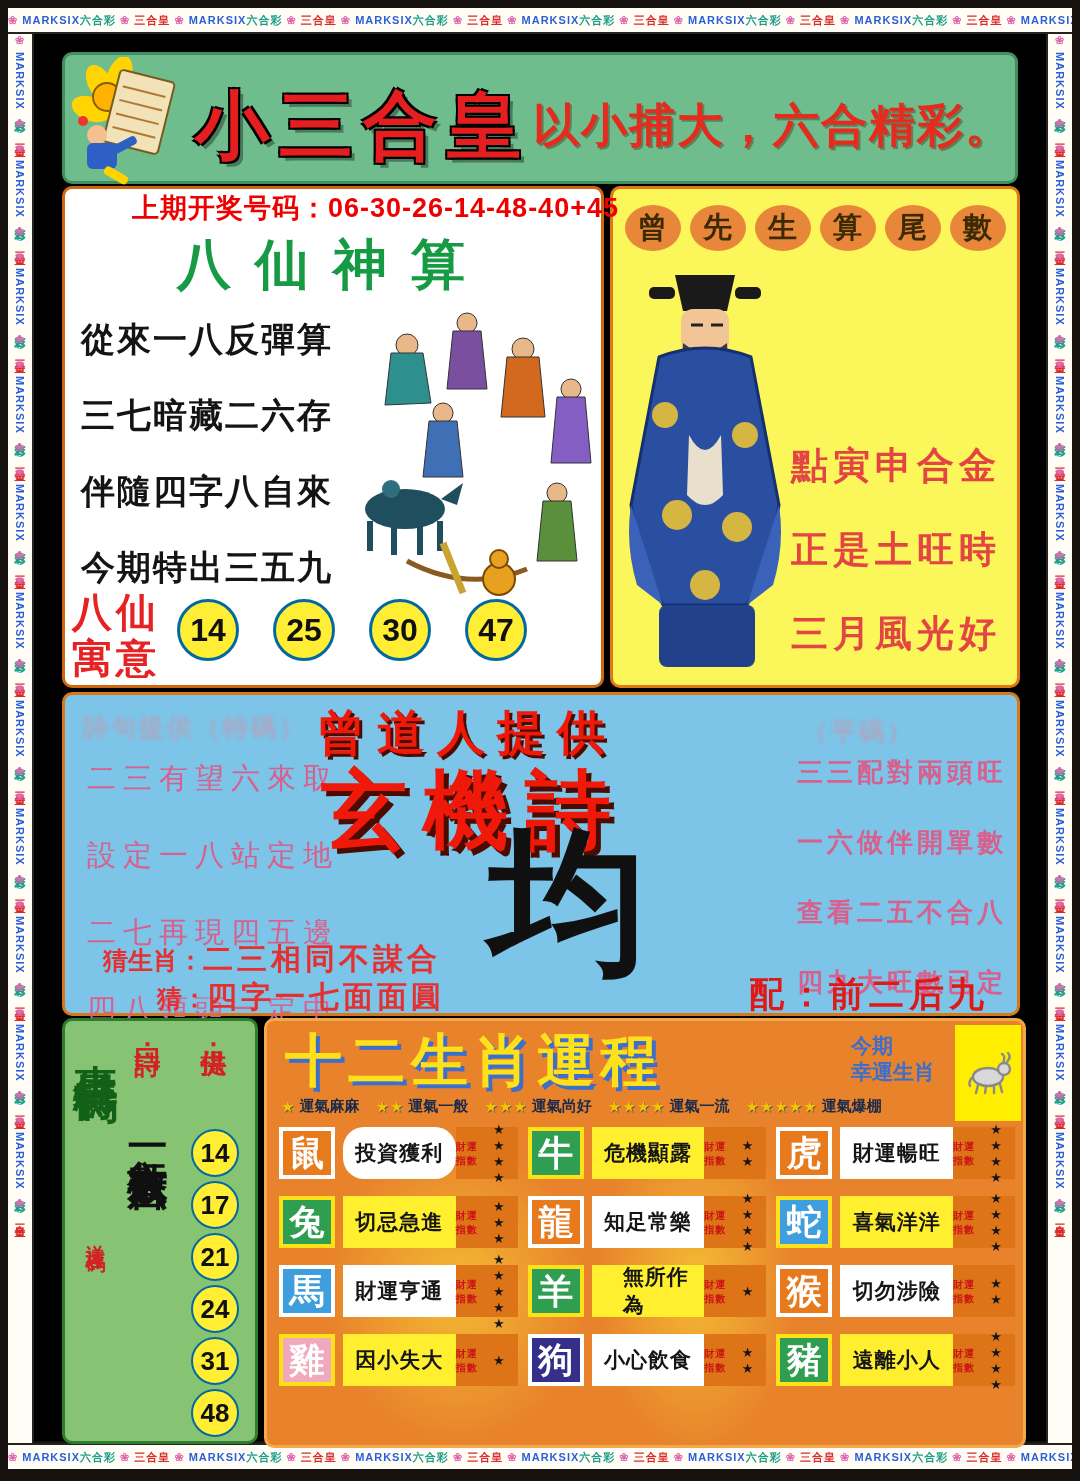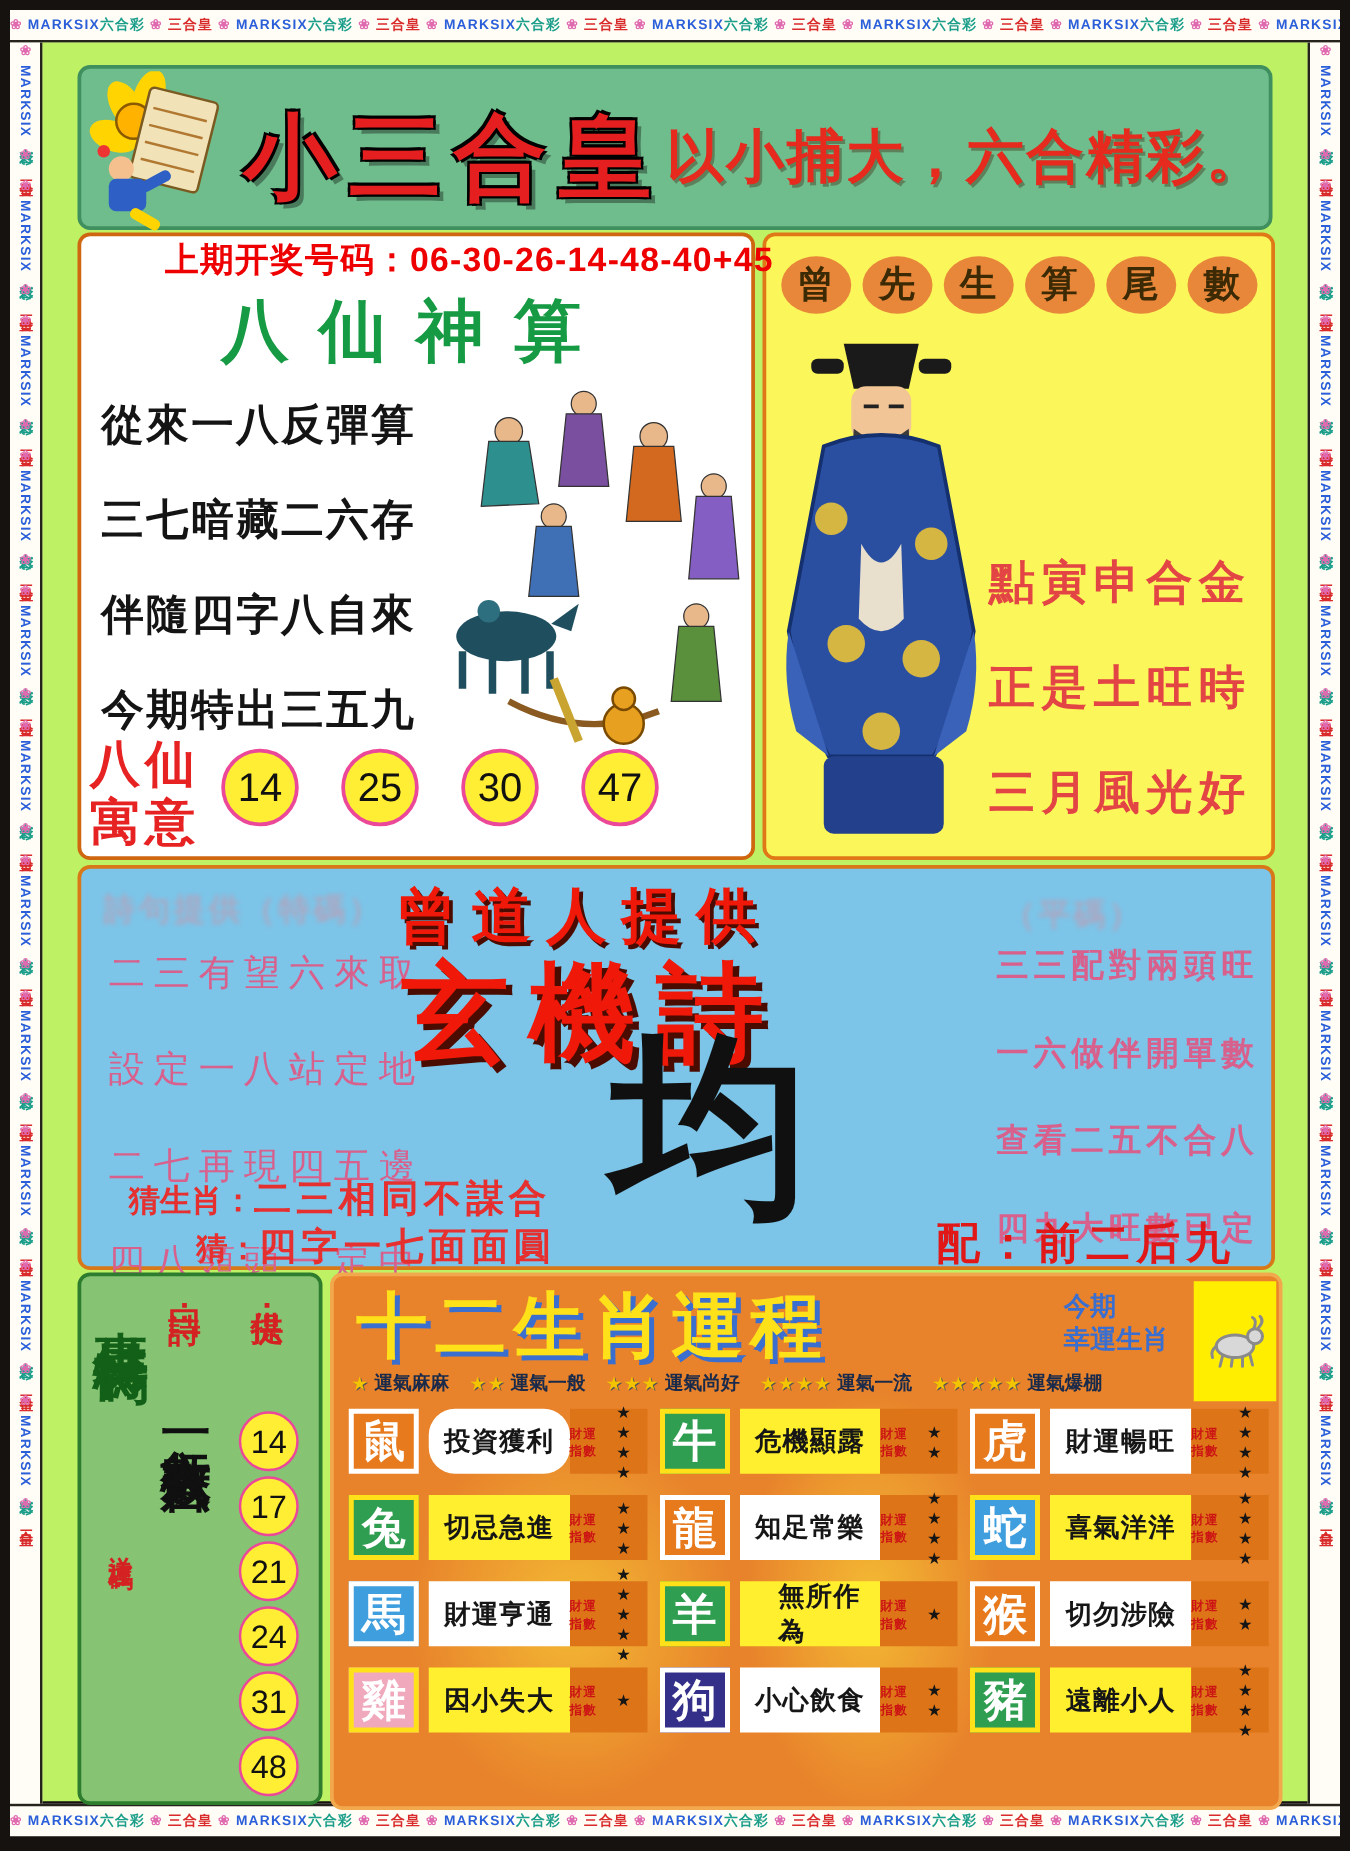--- a/index.html
+++ b/index.html
@@ -8,41 +8,41 @@
   
   .strip{position:absolute;background:#fffdf6;overflow:hidden;white-space:nowrap;
          font-size:11px;font-weight:bold;line-height:24px;letter-spacing:1px;}
   .strip.top{left:8px;right:8px;top:8px;height:24px;border-bottom:2px solid #26221c;}
   .strip.bottom{left:8px;right:8px;bottom:12px;height:24px;border-top:2px solid #26221c;}
   .strip.left,.strip.right{top:34px;bottom:38px;width:24px;writing-mode:vertical-rl;line-height:24px;}
   .strip.left{left:8px;border-right:2px solid #26221c;}
   .strip.right{right:8px;border-left:2px solid #26221c;}
   .bf{color:#e06ab0;} .bb{color:#2b5fd9;} .bl{color:#1b9e8a;} .bk{color:#d92b2b;}
   
-  .content{position:absolute;left:34px;top:34px;width:1012px;height:1407px;background:#bef264;}
+  .content{position:absolute;left:34px;top:34px;width:1012px;height:1407px;background:#000000;}
   .panel{position:absolute;box-sizing:border-box;border:3px solid #cf6710;border-radius:10px;}
   
   .hdr{left:28px;top:18px;width:956px;height:132px;background:#6fbc8c;border-color:#3f8f5f;}
   .hdr-title{position:absolute;left:130px;top:22px;font-size:74px;font-weight:900;color:#e51f1f;
      letter-spacing:10px;text-shadow:-2px -2px 0 #000,2px -2px 0 #000,-2px 2px 0 #000,2px 2px 0 #000,5px 5px 0 rgba(0,0,0,.35);}
   .hdr-slogan{position:absolute;left:468px;top:40px;font-size:46px;font-weight:900;color:#e62a1d;
      letter-spacing:2px;text-shadow:2px 2px 0 rgba(60,20,0,.35);}
   .mascot{position:absolute;left:6px;top:2px;}
   .prev-draw{position:absolute;left:98px;top:156px;font-size:27px;font-weight:bold;color:#ee0000;z-index:5;letter-spacing:1px;}
   
   .pw{left:28px;top:152px;width:542px;height:502px;background:#ffffff;}
   .bx-title{position:absolute;left:0;right:0;top:40px;text-align:center;font-size:54px;font-weight:900;
      color:#169a43;letter-spacing:24px;font-family:"DejaVu Serif",serif;}
   .bx-poem{position:absolute;left:16px;top:128px;display:flex;flex-direction:column;gap:30px;}
   .bx-poem div{font-size:34px;font-weight:600;color:#141414;letter-spacing:2px;}
   .immortals{position:absolute;right:2px;top:104px;}
   .bx-label{position:absolute;left:7px;top:400px;font-size:40px;font-weight:900;color:#e62222;line-height:46px;letter-spacing:4px;}
   .bx-circles{position:absolute;left:112px;top:410px;display:flex;gap:34px;}
-  .numcircle{width:62px;height:62px;border-radius:50%;background:#ffee33;border:3px solid #ec4899;
-     display:flex;align-items:center;justify-content:center;font-size:32px;font-weight:normal;color:#111;box-sizing:border-box;}
+  .numcircle{width:62px;height:62px;border-radius:50%;background:#ffee33;border:3px solid #0369a1;
+     display:flex;align-items:center;justify-content:center;font-size:32px;font-weight:bold;color:#111;box-sizing:border-box;}
   
   .py{left:576px;top:152px;width:410px;height:502px;background:#fbf65a;border-color:#e07818;}
   .ovals{position:absolute;left:0;right:0;top:16px;display:flex;justify-content:center;gap:9px;}
   .oval{width:56px;height:46px;border-radius:50%;background:#e8873a;display:flex;align-items:center;
      justify-content:center;font-size:29px;font-weight:900;color:#3c2a05;}
   .sage{position:absolute;left:6px;top:76px;}
   .tail-lines{position:absolute;left:178px;top:252px;display:flex;flex-direction:column;gap:34px;}
   .tail-lines div{font-size:37px;font-weight:700;color:#e34545;letter-spacing:5px;}
   
   .pb{left:28px;top:658px;width:958px;height:324px;background:#7cc4e8;border-color:#d97818;}

